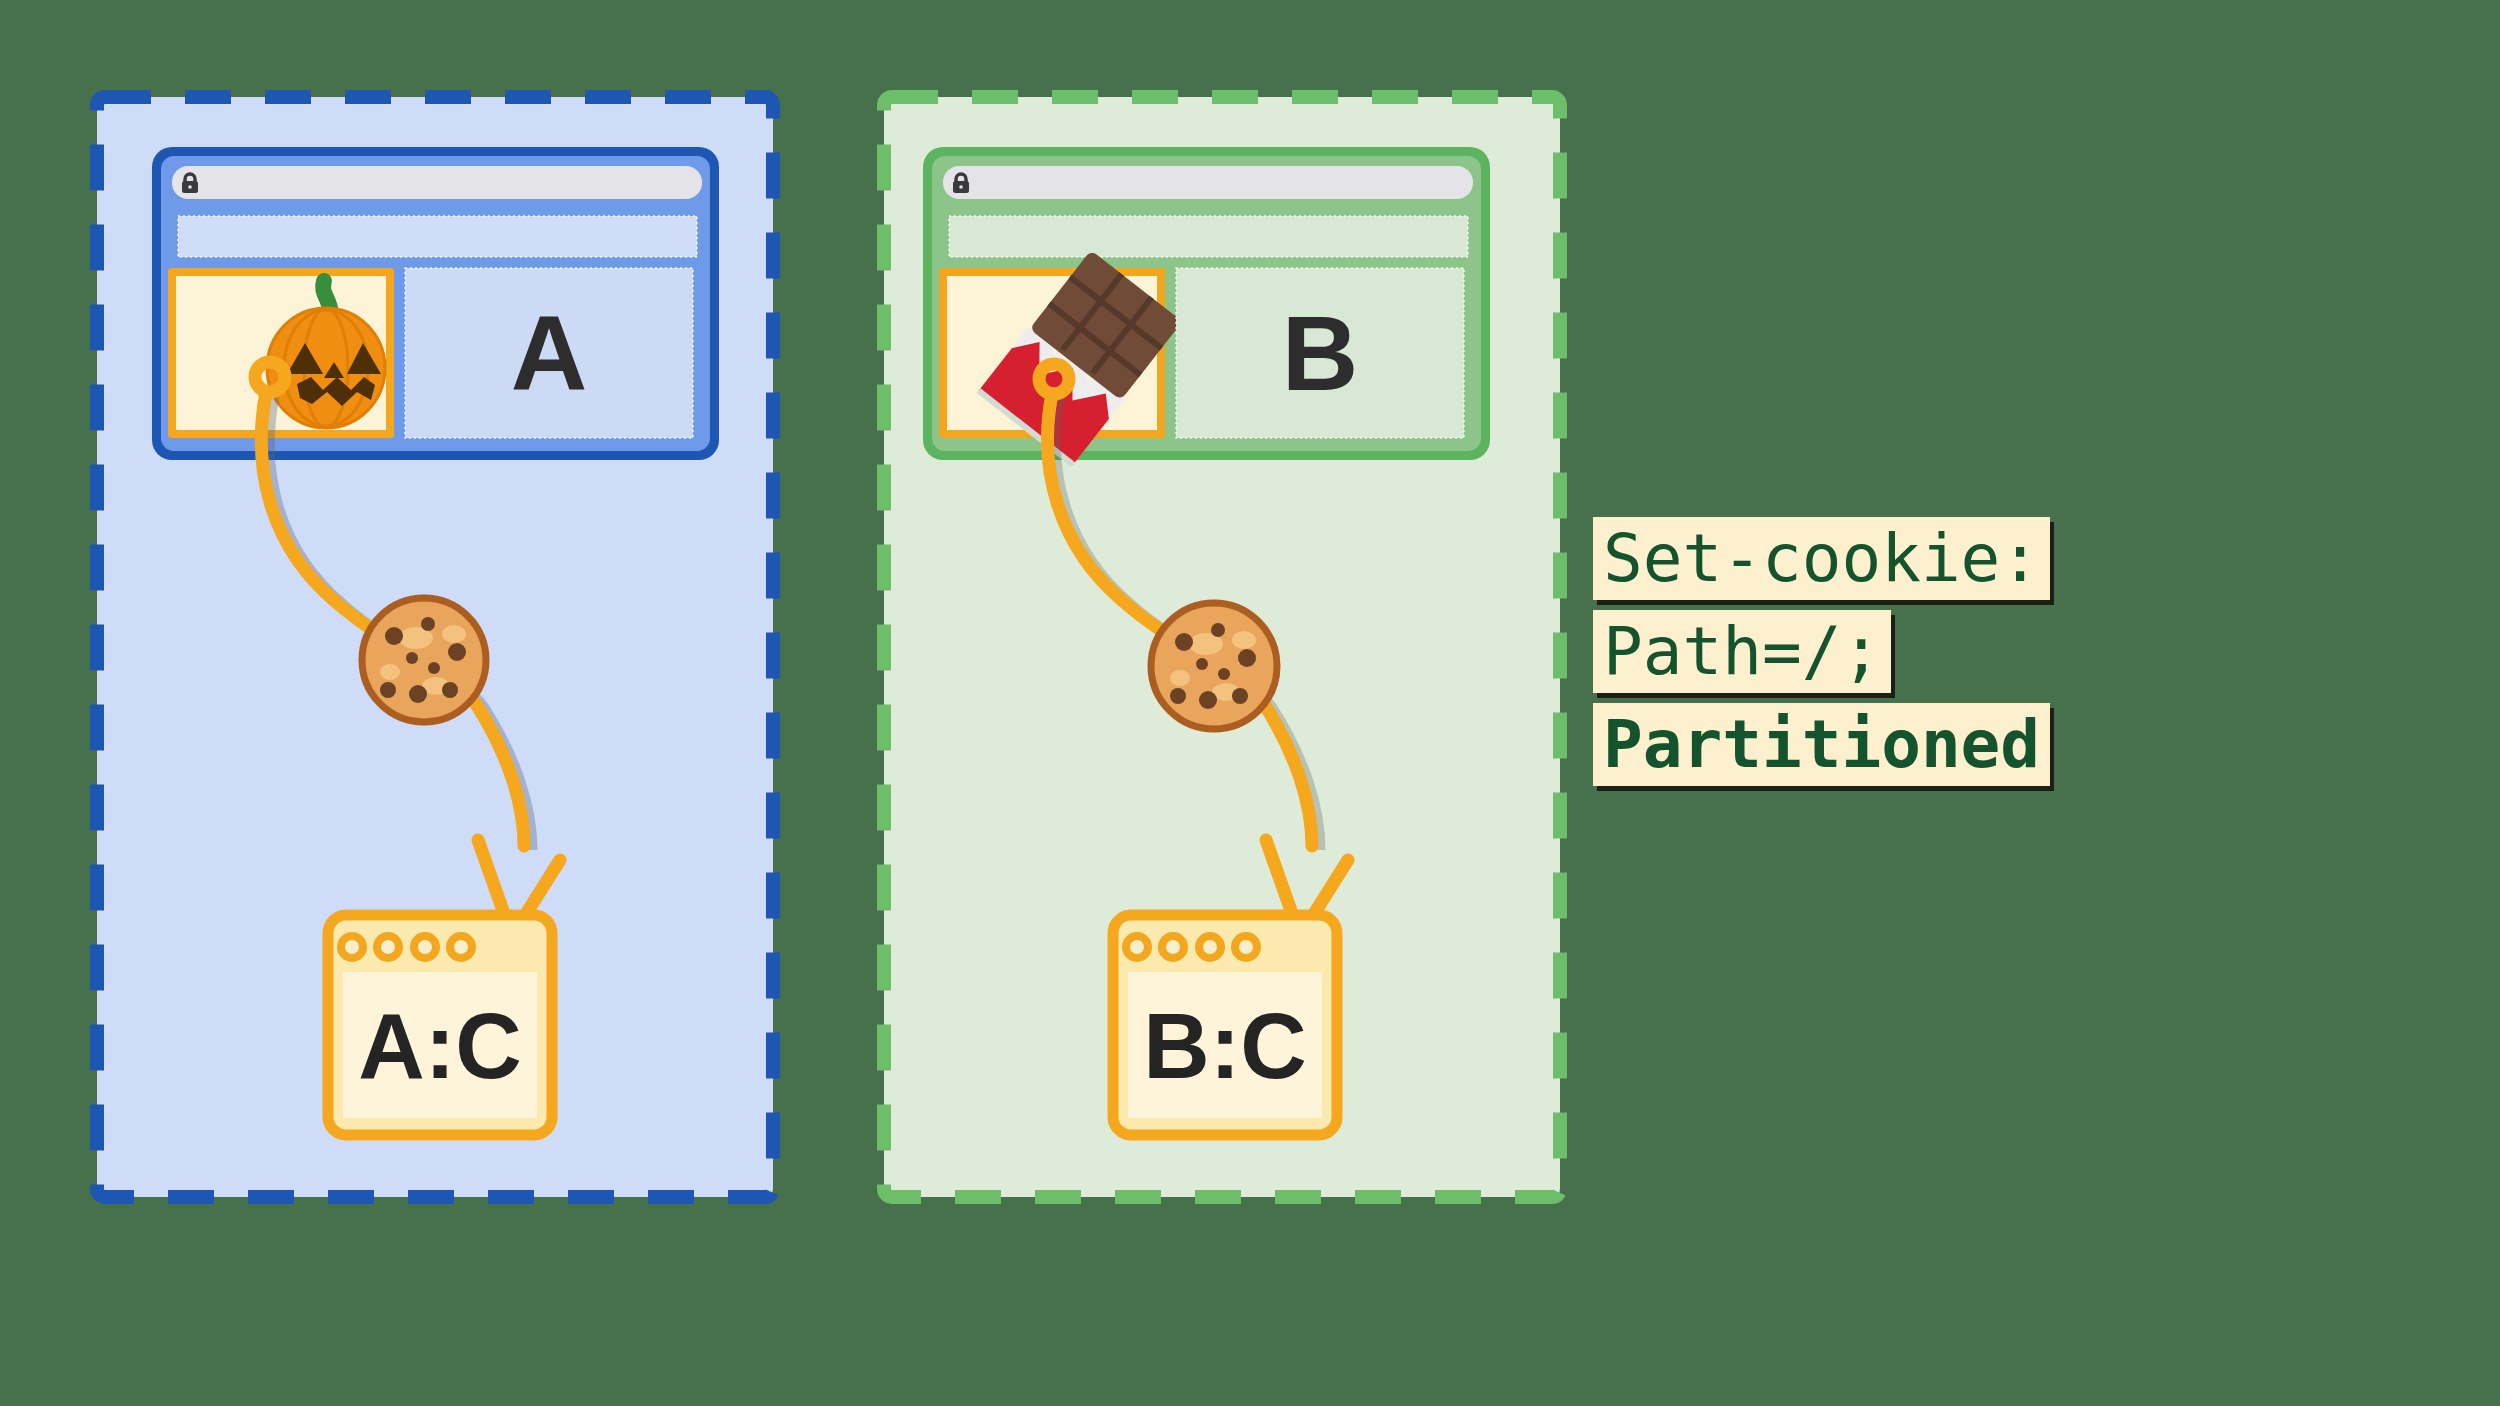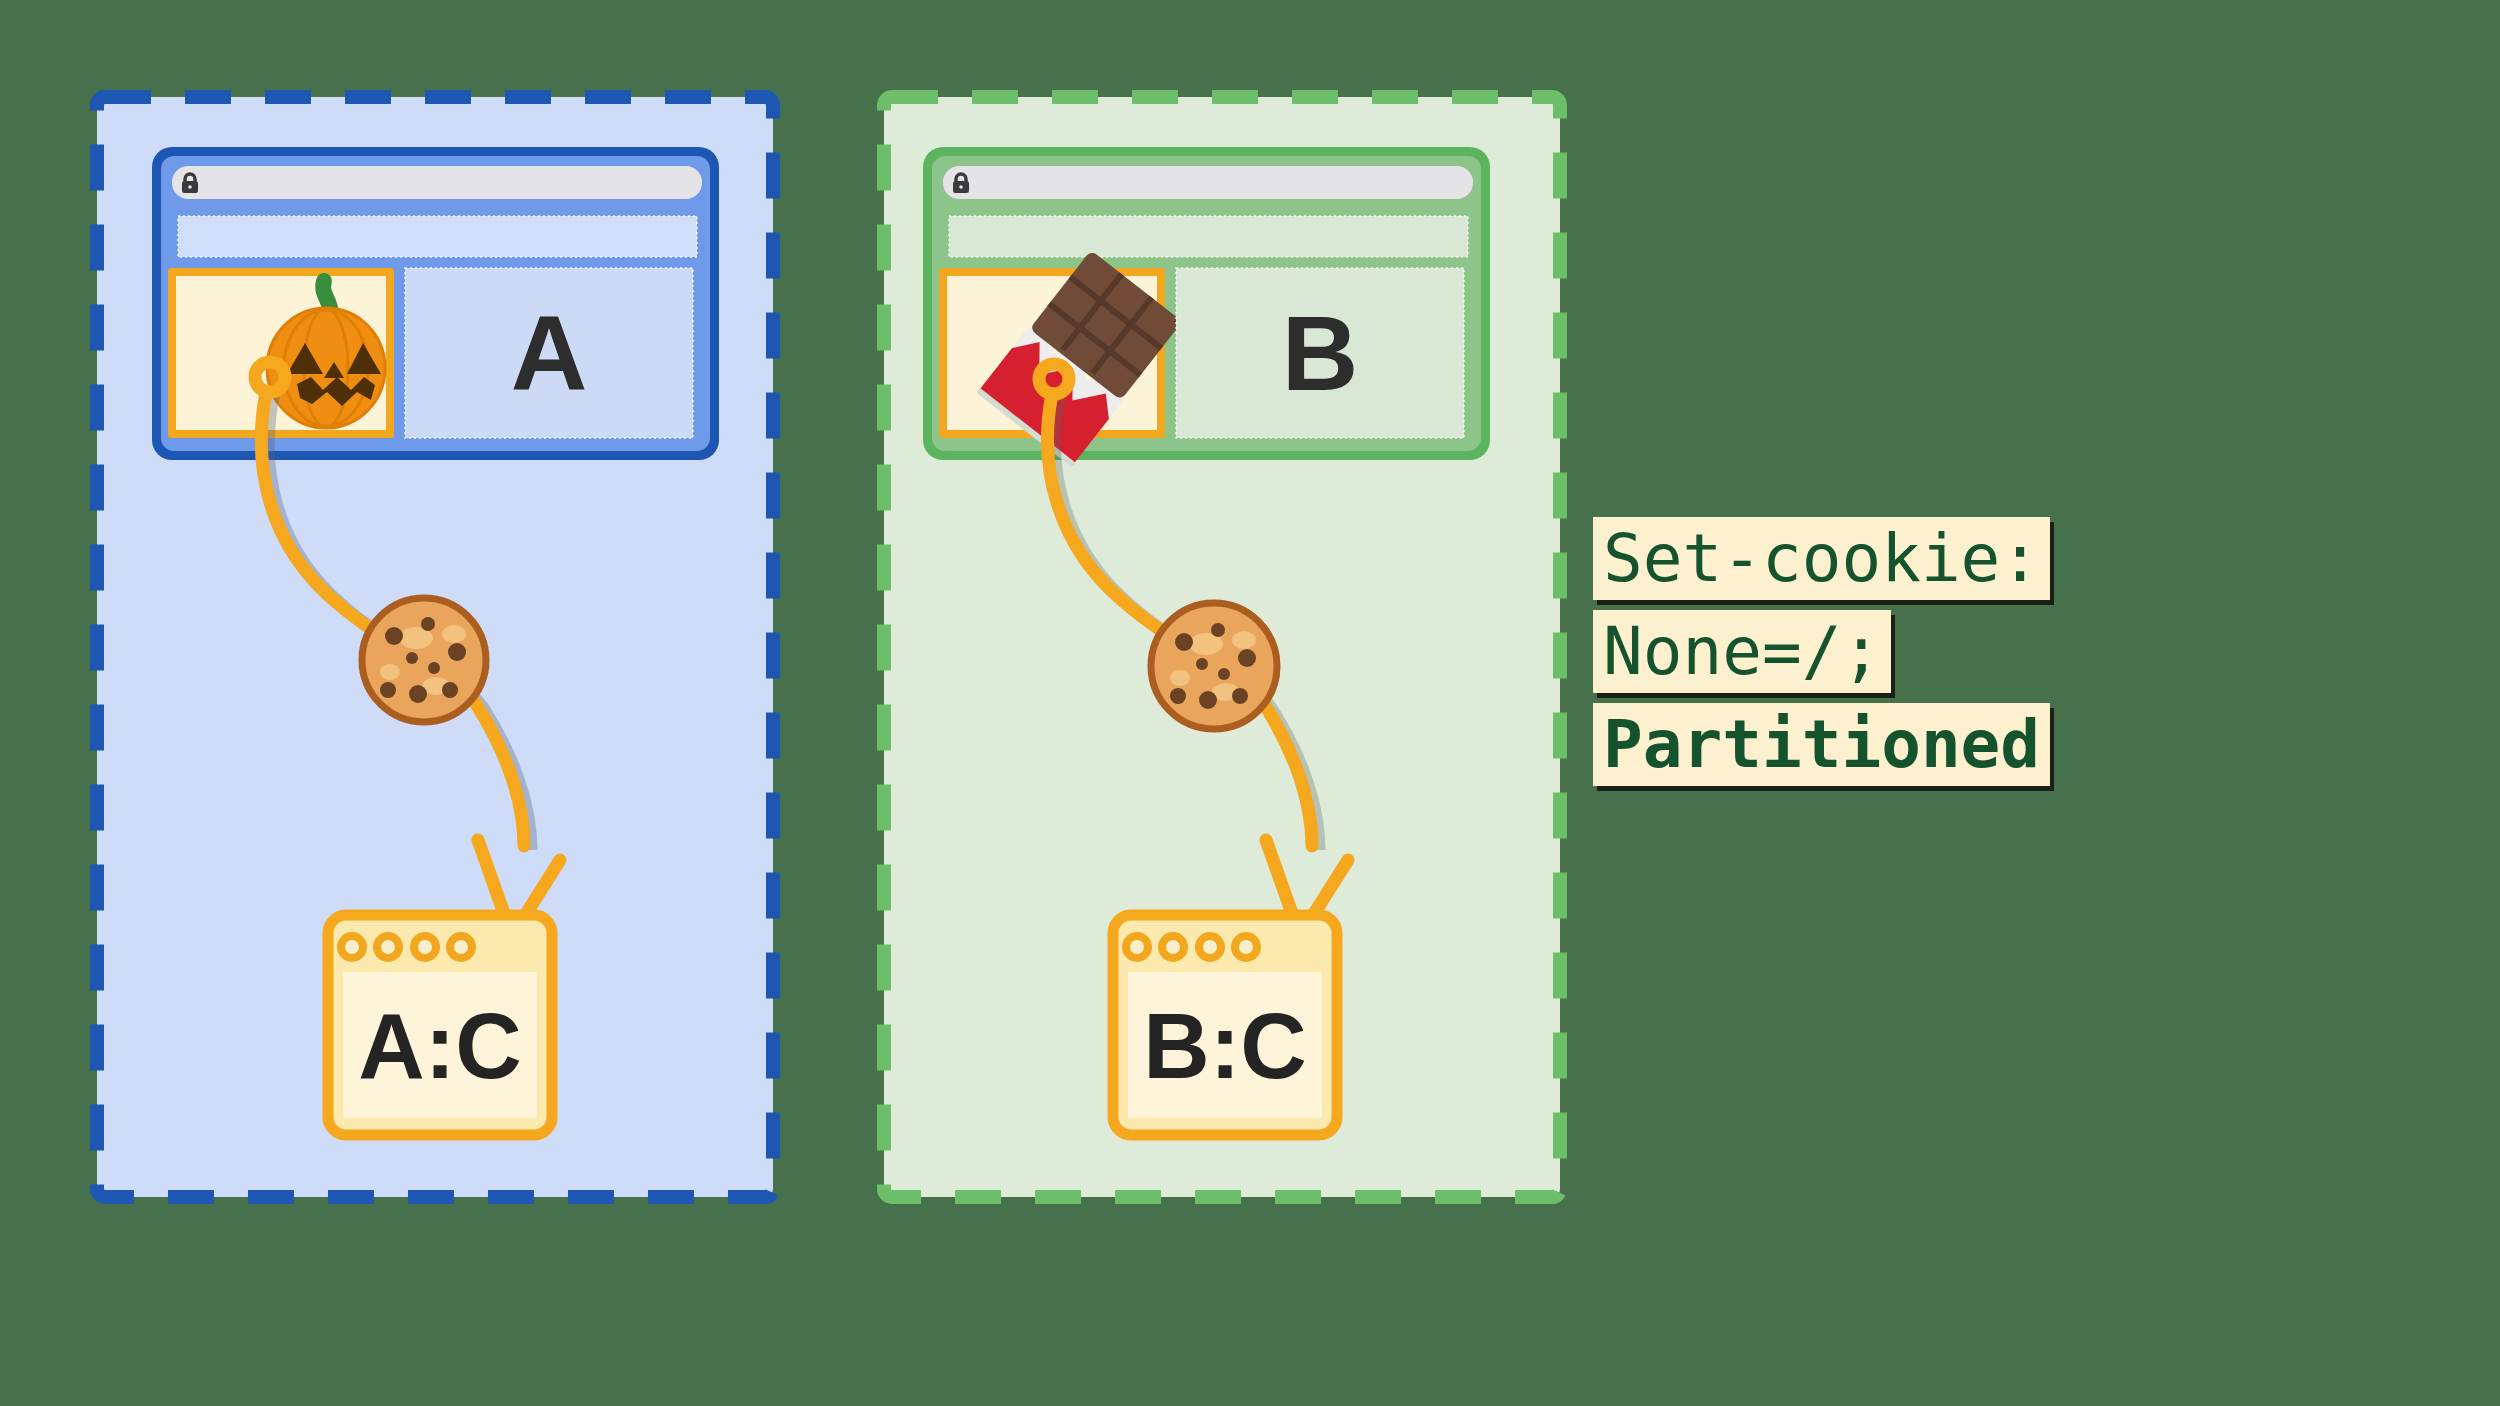--- a/index.html
+++ b/index.html
@@ -167,17 +167,17 @@
       <circle cx="1210" cy="947" r="11" fill="#F7EECB" stroke="#F2A71E" stroke-width="8"></circle>
       <circle cx="1246" cy="947" r="11" fill="#F7EECB" stroke="#F2A71E" stroke-width="8"></circle>
       <rect x="1128" y="972" width="194" height="146" fill="#FDF4D9"></rect>
       <text class="jar-letter" x="1225" y="1078" text-anchor="middle">B:C</text>
     </g>
   </g>
 </svg>
 
   <div class="code-block">
     <div class="code-line">Set-cookie:</div>
-    <div class="code-line">None=/;</div>
+    <div class="code-line">Path=/;</div>
     <div class="code-line bold">Partitioned</div>
   </div>
 
 </div>
 
 </body></html>

